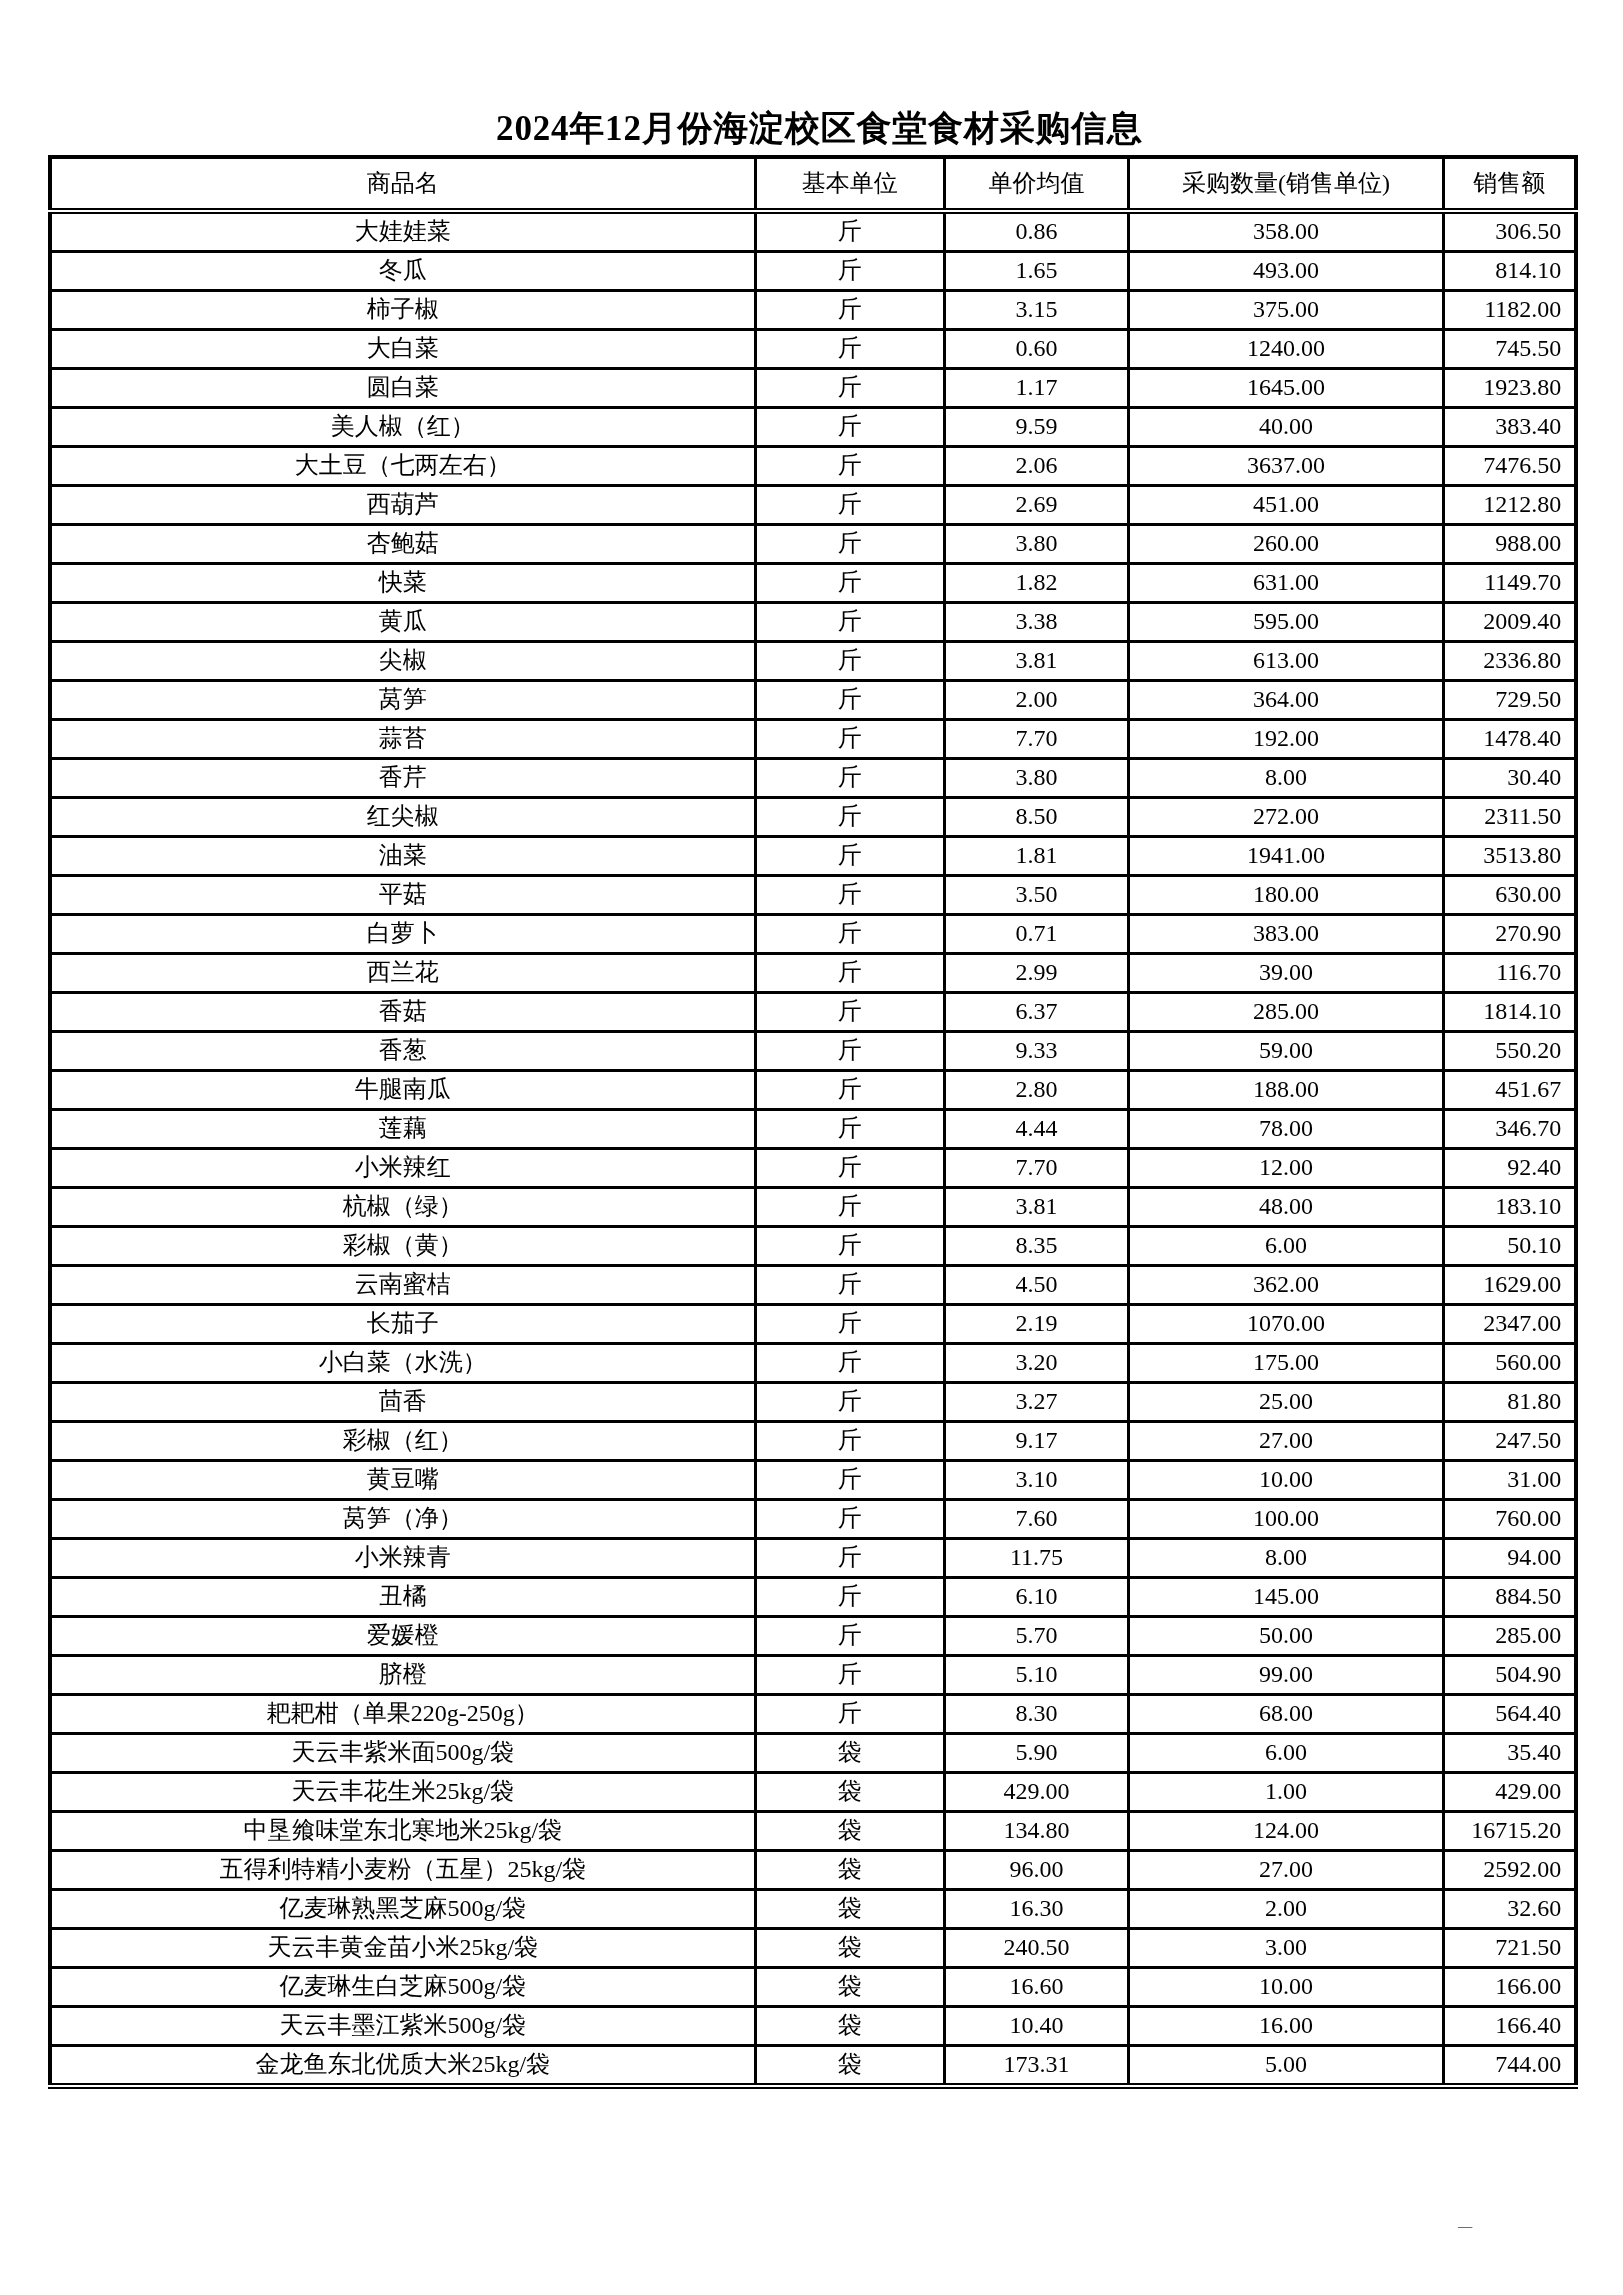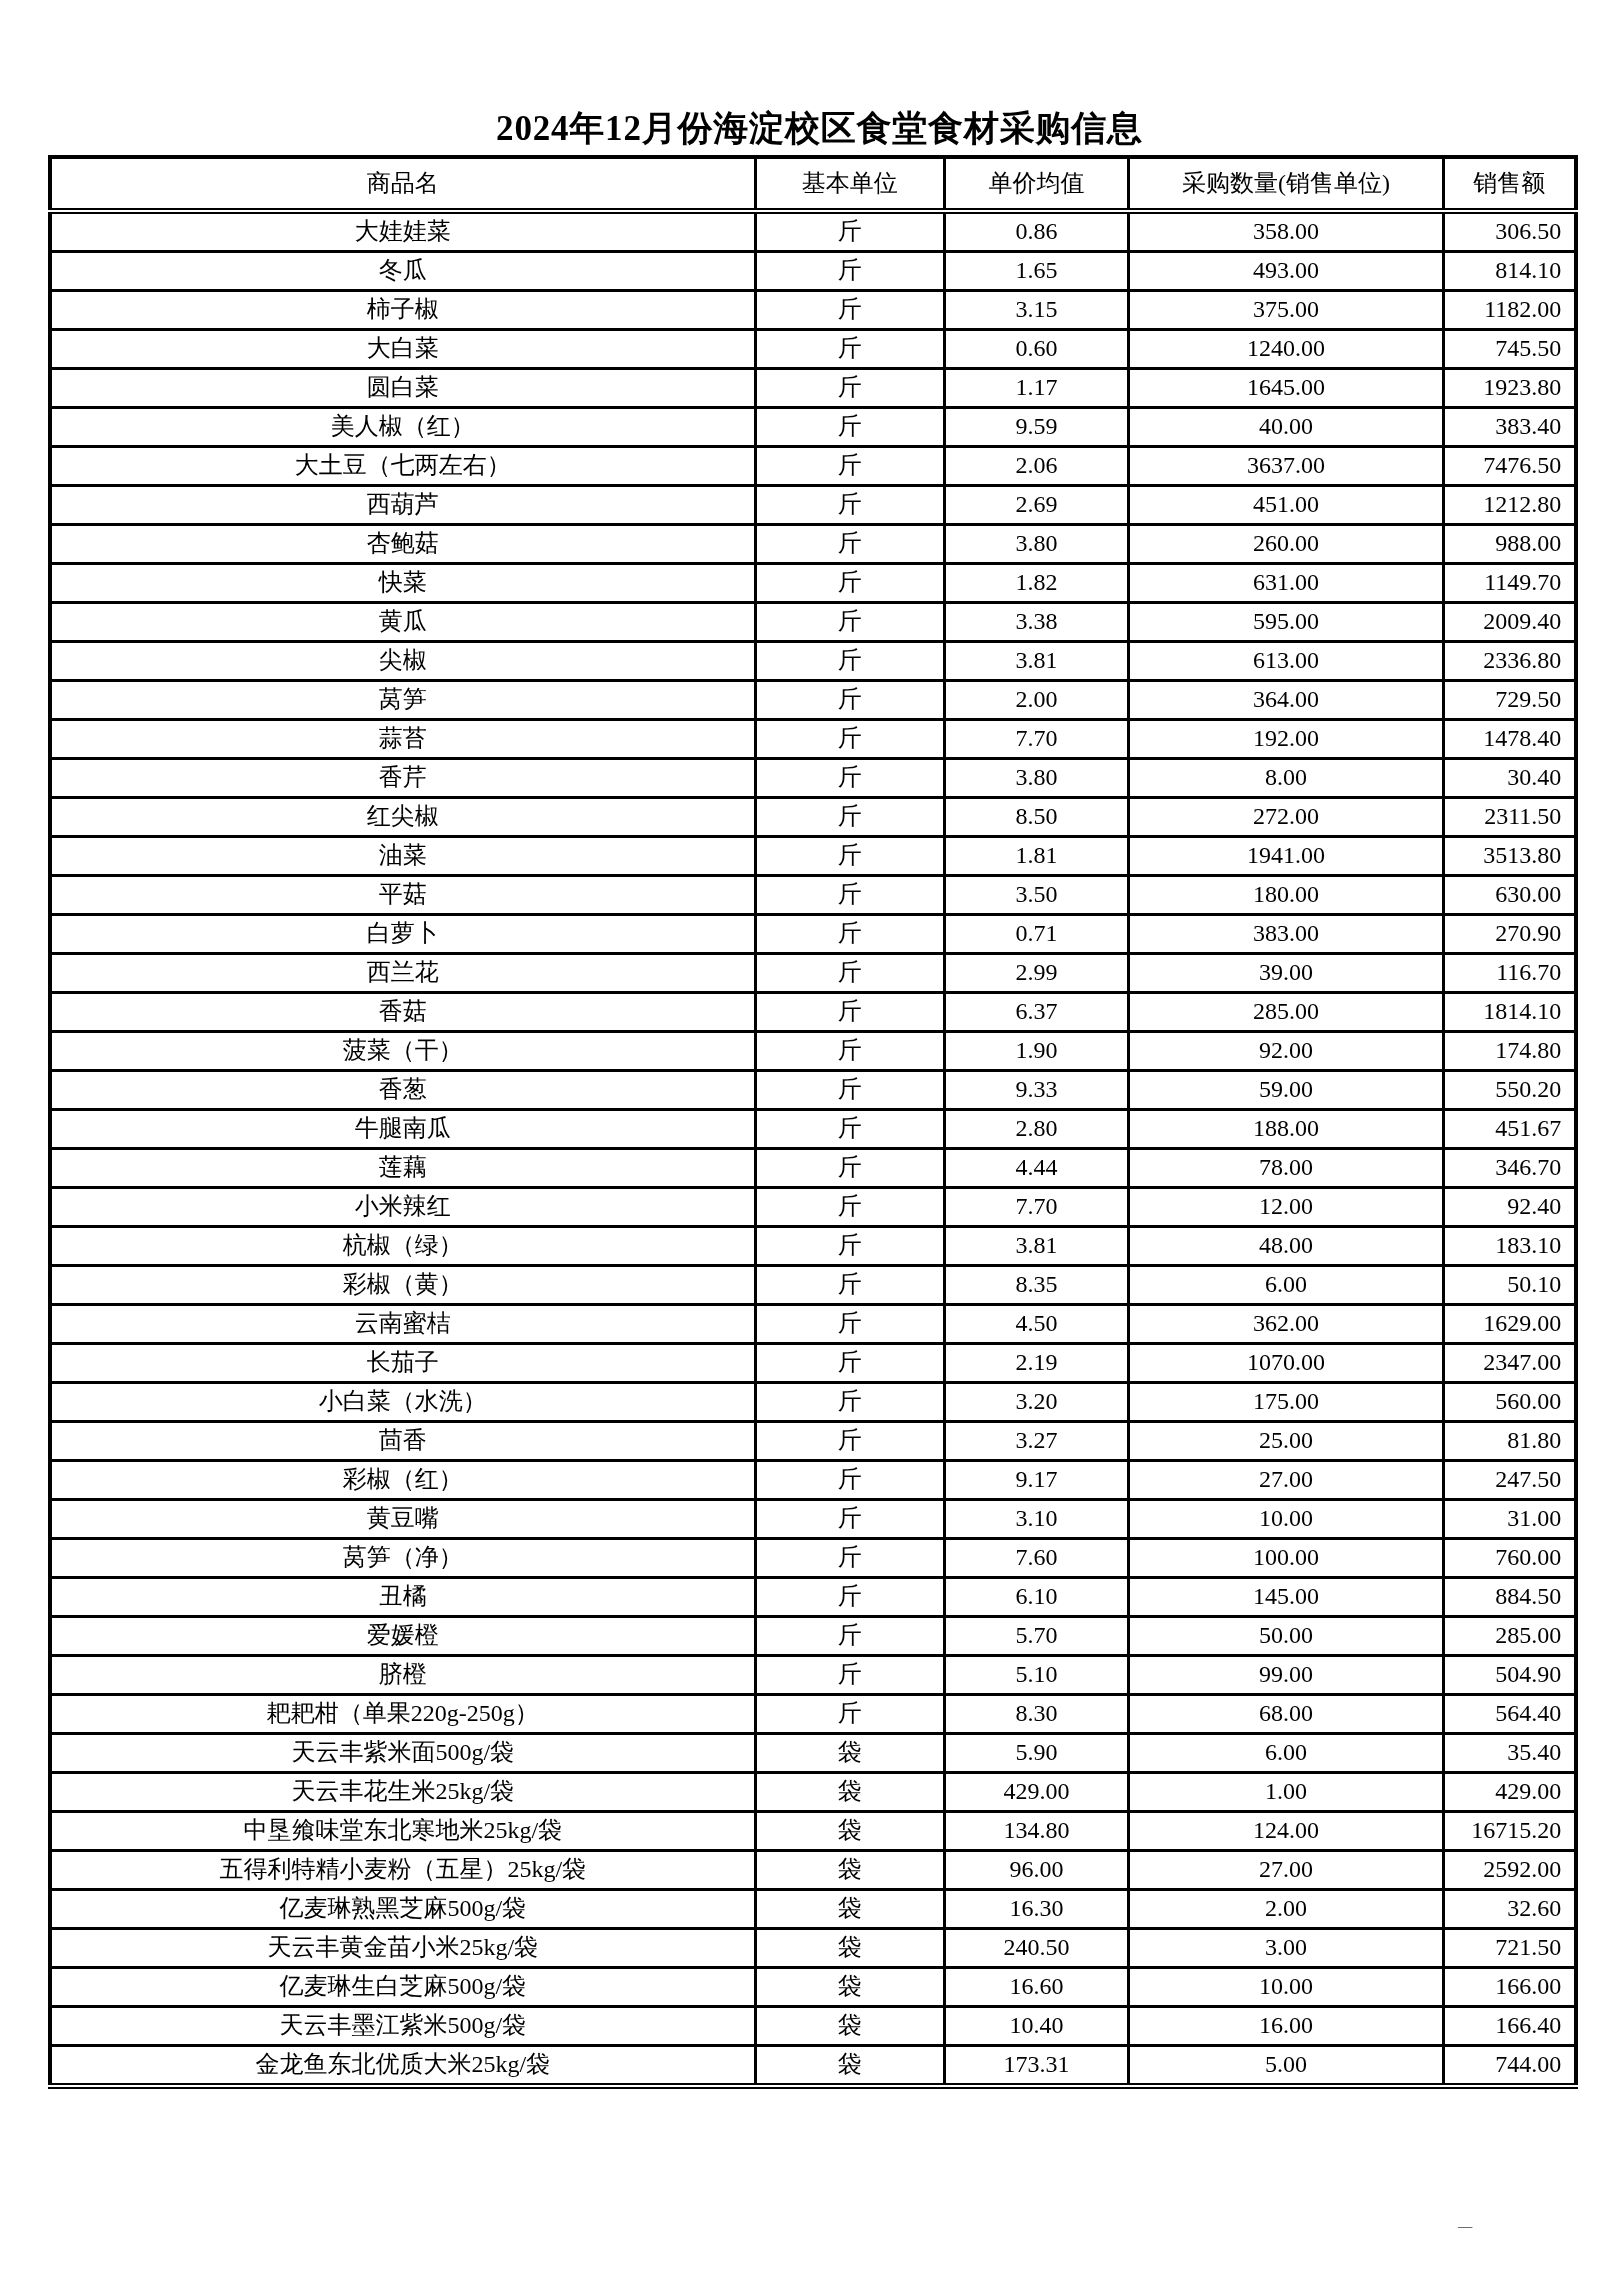--- a/index.html
+++ b/index.html
@@ -240,27 +240,20 @@
           <td>116.70</td>
         </tr>
         <tr>
           <td>香菇</td>
           <td>斤</td>
           <td>6.37</td>
           <td>285.00</td>
           <td>1814.10</td>
         </tr>
         <tr>
-          <td>菠菜（干）</td>
-          <td>斤</td>
-          <td>1.90</td>
-          <td>92.00</td>
-          <td>174.80</td>
-        </tr>
-        <tr>
           <td>香葱</td>
           <td>斤</td>
           <td>9.33</td>
           <td>59.00</td>
           <td>550.20</td>
         </tr>
         <tr>
           <td>牛腿南瓜</td>
           <td>斤</td>
           <td>2.80</td>
@@ -338,20 +331,27 @@
           <td>31.00</td>
         </tr>
         <tr>
           <td>莴笋（净）</td>
           <td>斤</td>
           <td>7.60</td>
           <td>100.00</td>
           <td>760.00</td>
         </tr>
         <tr>
+          <td>小米辣青</td>
+          <td>斤</td>
+          <td>11.75</td>
+          <td>8.00</td>
+          <td>94.00</td>
+        </tr>
+        <tr>
           <td>丑橘</td>
           <td>斤</td>
           <td>6.10</td>
           <td>145.00</td>
           <td>884.50</td>
         </tr>
         <tr>
           <td>爱媛橙</td>
           <td>斤</td>
           <td>5.70</td>

